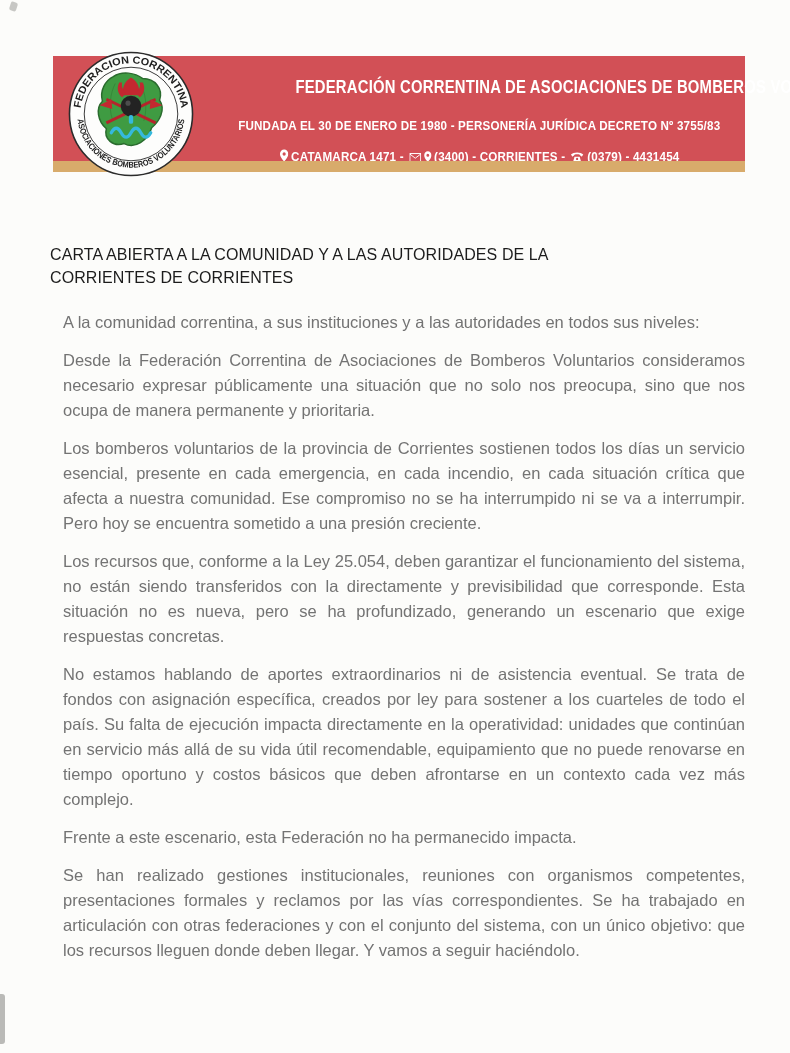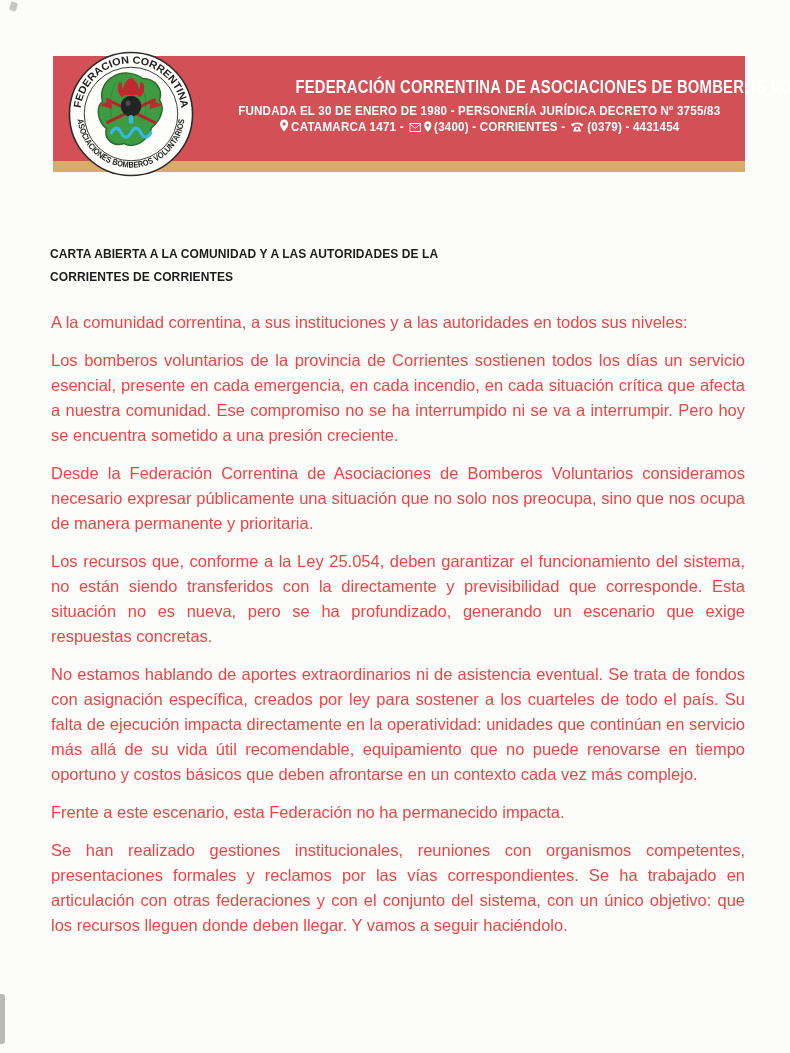--- a/index.html
+++ b/index.html
@@ -15,38 +15,38 @@
   .banner-text{
     position:absolute;top:0;left:160px;right:0;
     text-align:center;padding-top:17px;color:#fff;
   }
   .org-line{height:28px;line-height:28px;}
   .condense{
     display:inline-block;white-space:nowrap;
     transform:scaleX(0.78);transform-origin:50% 50%;
     font-size:19px;font-weight:bold;letter-spacing:.3px;
   }
-  .sub-line{height:15px;line-height:15px;margin-top:1px;font-weight:bold;}
+  .sub-line{height:15px;line-height:15px;margin-top:16px;font-weight:bold;}
   .condense2{
     display:inline-block;white-space:nowrap;
     transform:scaleX(0.93);transform-origin:50% 50%;
     font-size:12.5px;letter-spacing:.2px;
   }
   .ic{display:inline-block;vertical-align:-1px;margin:0 3px 0 2px;line-height:0;}
   .ic svg{display:inline-block;}
   .logo{position:absolute;left:14px;top:-6px;width:128px;height:128px;}
   
   .letter{margin:0 45px 0 50px;}
   .letter h1{
-    font-size:12px;line-height:23px;font-weight:bold;color:#1c1c1c;
+    font-size:16px;line-height:23px;font-weight:normal;color:#1c1c1c;
     margin:71px 0 21px 0;max-width:660px;letter-spacing:.1px;
   }
   .letter p{
-    font-size:16.5px;line-height:25px;margin:0 0 13px 1px;
-    text-align:justify;color:#ef4444;
+    font-size:16.5px;line-height:25px;margin:0 0 13px 13px;
+    text-align:justify;color:#737373;
   }
   
   .smudge-top{position:absolute;left:10px;top:2px;width:7px;height:9px;background:#9a9a98;opacity:.55;border-radius:2px;transform:rotate(18deg);}
   .smudge-bottom{position:absolute;left:0;top:994px;width:5px;height:50px;background:#8d8d8b;opacity:.6;border-radius:0 3px 3px 0;}
 </style>
 </head>
 <body>
 
 <div class="page">
 
@@ -118,21 +118,21 @@
       </g>
     </svg>
   </div>
 
   <div class="letter">
     <h1>
       <div>CARTA ABIERTA A LA COMUNIDAD Y A LAS AUTORIDADES DE LA</div>
       <div>CORRIENTES DE CORRIENTES</div>
     </h1>
     <p>A la comunidad correntina, a sus instituciones y a las autoridades en todos sus niveles:</p>
+    <p>Desde la Federación Correntina de Asociaciones de Bomberos Voluntarios consideramos necesario expresar públicamente una situación que no solo nos preocupa, sino que nos ocupa de manera permanente y prioritaria.</p>
     <p>Los bomberos voluntarios de la provincia de Corrientes sostienen todos los días un servicio esencial, presente en cada emergencia, en cada incendio, en cada situación crítica que afecta a nuestra comunidad. Ese compromiso no se ha interrumpido ni se va a interrumpir. Pero hoy se encuentra sometido a una presión creciente.</p>
-    <p>Desde la Federación Correntina de Asociaciones de Bomberos Voluntarios consideramos necesario expresar públicamente una situación que no solo nos preocupa, sino que nos ocupa de manera permanente y prioritaria.</p>
     <p>Los recursos que, conforme a la Ley 25.054, deben garantizar el funcionamiento del sistema, no están siendo transferidos con la directamente y previsibilidad que corresponde. Esta situación no es nueva, pero se ha profundizado, generando un escenario que exige respuestas concretas.</p>
     <p>No estamos hablando de aportes extraordinarios ni de asistencia eventual. Se trata de fondos con asignación específica, creados por ley para sostener a los cuarteles de todo el país. Su falta de ejecución impacta directamente en la operatividad: unidades que continúan en servicio más allá de su vida útil recomendable, equipamiento que no puede renovarse en tiempo oportuno y costos básicos que deben afrontarse en un contexto cada vez más complejo.</p>
     <p>Frente a este escenario, esta Federación no ha permanecido impacta.</p>
     <p>Se han realizado gestiones institucionales, reuniones con organismos competentes, presentaciones formales y reclamos por las vías correspondientes. Se ha trabajado en articulación con otras federaciones y con el conjunto del sistema, con un único objetivo: que los recursos lleguen donde deben llegar. Y vamos a seguir haciéndolo.</p>
   </div>
 
 </div>
 
 </body></html>

